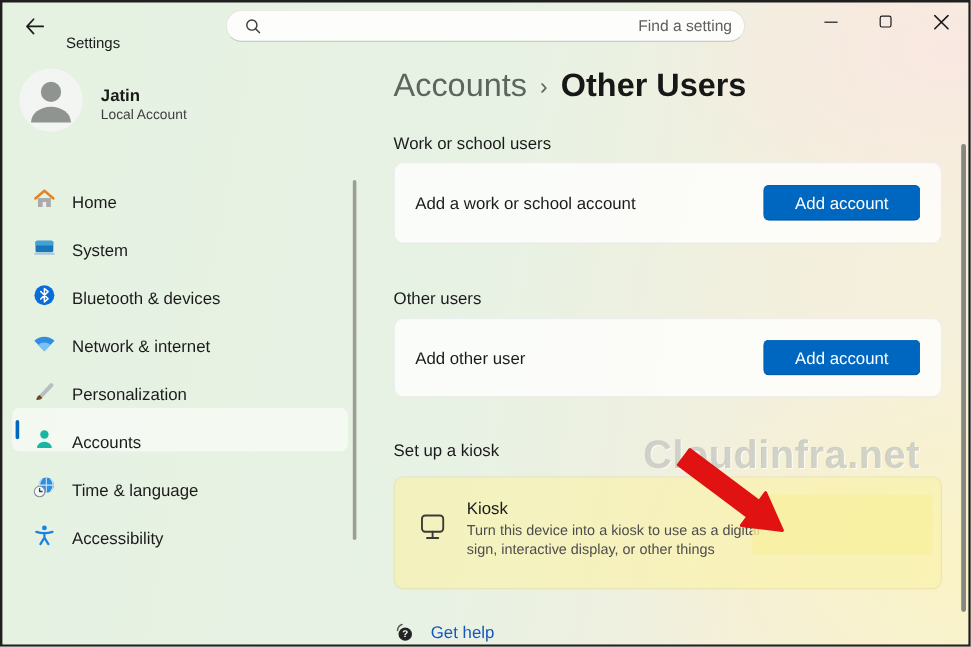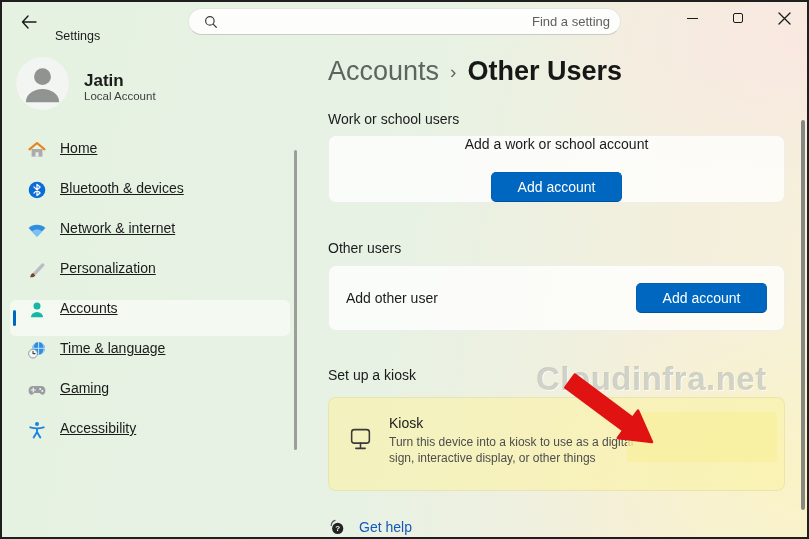--- a/index.html
+++ b/index.html
@@ -38,27 +38,27 @@
   }
   .searchbox input::placeholder { color:#5f5f5f; }
   .win-controls { position:absolute; right:2px; top:2px; height:32px; display:flex; }
   .win-btn { width:46px; height:32px; display:flex; align-items:center; justify-content:center; cursor:pointer; }
   .glyph-min { width:11px; height:0; border-top:1.4px solid #1b1b1b; }
   .glyph-max { width:10px; height:10px; border:1.3px solid #1b1b1b; border-radius:2px; }
 
   
   .user-card { position:absolute; left:16px; top:57px; width:270px; height:56px; }
   .avatar { position:absolute; left:0; top:0; width:53px; height:53px; border-radius:50%; }
-  .user-name { position:absolute; left:68px; top:14px; font-size:17px; font-weight:700; }
+  .user-name { position:absolute; left:68px; top:14px; font-size:14px; font-weight:700; }
   .user-type { position:absolute; left:68px; top:33px; font-size:11.5px; color:#3f3f3f; }
 
   .nav { position:absolute; left:10px; top:140px; width:280px; }
   .nav-item {
-    position:relative; display:flex; align-items:flex-start; height:36px; margin-bottom:4px;
-    padding-left:17px; border-radius:6px; cursor:pointer;text-decoration:underline;
+    position:relative; display:flex; align-items:flex-end; height:36px; margin-bottom:4px;
+    padding-left:17px; border-radius:6px; cursor:pointer;
   }
   .nav-item.selected { background:rgba(255,255,255,.55); }
   .nav-item.selected::before {
     content:""; position:absolute; left:3px; top:10px; width:3px; height:16px;
     border-radius:2px; background:#0067c0;
   }
   .nav-item .nicon { width:20px; height:20px; flex:0 0 auto; display:flex; }
   .nav-item .nlabel { margin-left:13px; font-size:14px; }
   .side-scrollbar {
     position:absolute; left:294px; top:150px; width:3px; height:300px;
@@ -167,20 +167,30 @@
       <span class="nicon">
         <svg viewBox="0 0 20 20" width="20" height="20">
           <path d="M4.6 9 V16.6 H15.4 V9" fill="#ababab"></path>
           <path d="M8.5 16.6 v-4.3 h3 v4.3 z" fill="#ececec"></path>
           <path d="M2.5 9.4 L10 3 L17.5 9.4" fill="none" stroke="#e8821e" stroke-width="2.1" stroke-linecap="round" stroke-linejoin="round"></path>
         </svg>
       </span>
       <span class="nlabel">Home</span>
     </div>
 
+    <div class="nav-item">
+      <span class="nicon">
+        <svg viewBox="0 0 20 20" width="20" height="20">
+          <rect x="2.6" y="4.6" width="14.8" height="9.6" rx="1.3" fill="#1b75bb"></rect>
+          <path d="M2.6 5.9 a1.3 1.3 0 0 1 1.3-1.3 h12.2 a1.3 1.3 0 0 1 1.3 1.3 v2.6 h-14.8 z" fill="#41a3d6"></path>
+          <rect x="1.4" y="14.6" width="17.2" height="1.7" rx=".85" fill="#a6c8da"></rect>
+        </svg>
+      </span>
+      <span class="nlabel">System</span>
+    </div>
 
     <div class="nav-item">
       <span class="nicon">
         <svg viewBox="0 0 20 20" width="20" height="20">
           <circle cx="10" cy="10" r="8.3" fill="#0a6cd6"></circle>
           <path d="M6.9 6.9 L13.1 13 L10 15.6 V4.4 L13.1 7 L6.9 13.1" fill="none" stroke="#fff" stroke-width="1.25" stroke-linecap="round" stroke-linejoin="round"></path>
         </svg>
       </span>
       <span class="nlabel">Bluetooth &amp; devices</span>
     </div>
@@ -221,31 +231,20 @@
         <svg viewBox="0 0 20 20" width="20" height="20">
           <circle cx="11.6" cy="8.3" r="6.4" fill="#2f8ede"></circle>
           <path d="M5.3 8.3 h12.6 M11.6 1.9 v12.8 M8 2.9 c-2.6 3.3 -2.6 7.5 0 10.8 M15.2 2.9 c2.6 3.3 2.6 7.5 0 10.8" stroke="#cfe8fb" stroke-width=".9" fill="none"></path>
           <circle cx="6" cy="13.6" r="4.4" fill="#f4f8fb" stroke="#8a8f94" stroke-width=".9"></circle>
           <path d="M6 11.3 V13.6 H8.1" stroke="#3b3f42" stroke-width="1.1" fill="none" stroke-linecap="round" stroke-linejoin="round"></path>
         </svg>
       </span>
       <span class="nlabel">Time &amp; language</span>
     </div>
 
-    <div class="nav-item">
-      <span class="nicon">
-        <svg viewBox="0 0 20 20" width="20" height="20">
-          <path d="M5.8 5.9 h8.4 a4.3 4.3 0 0 1 4.2 4.5 c0 2.4 -1.2 4.4 -2.9 4.4 c-1.1 0 -1.9 -.8 -2.6 -1.7 h-5.8 c-.7 .9 -1.5 1.7 -2.6 1.7 c-1.7 0 -2.9 -2 -2.9 -4.4 a4.3 4.3 0 0 1 4.2 -4.5 z" fill="#9a9da0"></path>
-          <path d="M6.3 8 v4 M4.3 10 h4" stroke="#f2f2f2" stroke-width="1.2" stroke-linecap="round"></path>
-          <circle cx="13.2" cy="8.9" r="1" fill="#f2f2f2"></circle>
-          <circle cx="15.3" cy="11" r="1" fill="#f2f2f2"></circle>
-        </svg>
-      </span>
-      <span class="nlabel">Gaming</span>
-    </div>
 
     <div class="nav-item">
       <span class="nicon">
         <svg viewBox="0 0 20 20" width="20" height="20">
           <circle cx="10" cy="3.9" r="2" fill="#1a83e0"></circle>
           <path d="M3.3 7.3 Q10 9.4 16.7 7.3 M10 8.9 V12.1 M10 12.1 L6.7 17.4 M10 12.1 L13.3 17.4" fill="none" stroke="#1a83e0" stroke-width="1.9" stroke-linecap="round"></path>
         </svg>
       </span>
       <span class="nlabel">Accessibility</span>
     </div>
@@ -253,21 +252,21 @@
 
   <div class="side-scrollbar"></div>
 
   <div class="breadcrumb">
     <span class="bc-parent">Accounts</span>
     <span class="bc-sep">›</span>
     <span class="bc-current">Other Users</span>
   </div>
 
   <div class="sec-heading" style="top:111px;">Work or school users</div>
-  <div class="card" style="top:135px; height:68px;flex-direction:column;">
+  <div class="card" style="top:135px; height:68px;">
     <span class="card-label">Add a work or school account</span>
     <span class="spacer"></span>
     <button class="btn-accent">Add account</button>
   </div>
 
   <div class="sec-heading" style="top:240px;">Other users</div>
   <div class="card" style="top:265px; height:66px;">
     <span class="card-label">Add other user</span>
     <span class="spacer"></span>
     <button class="btn-accent">Add account</button>

